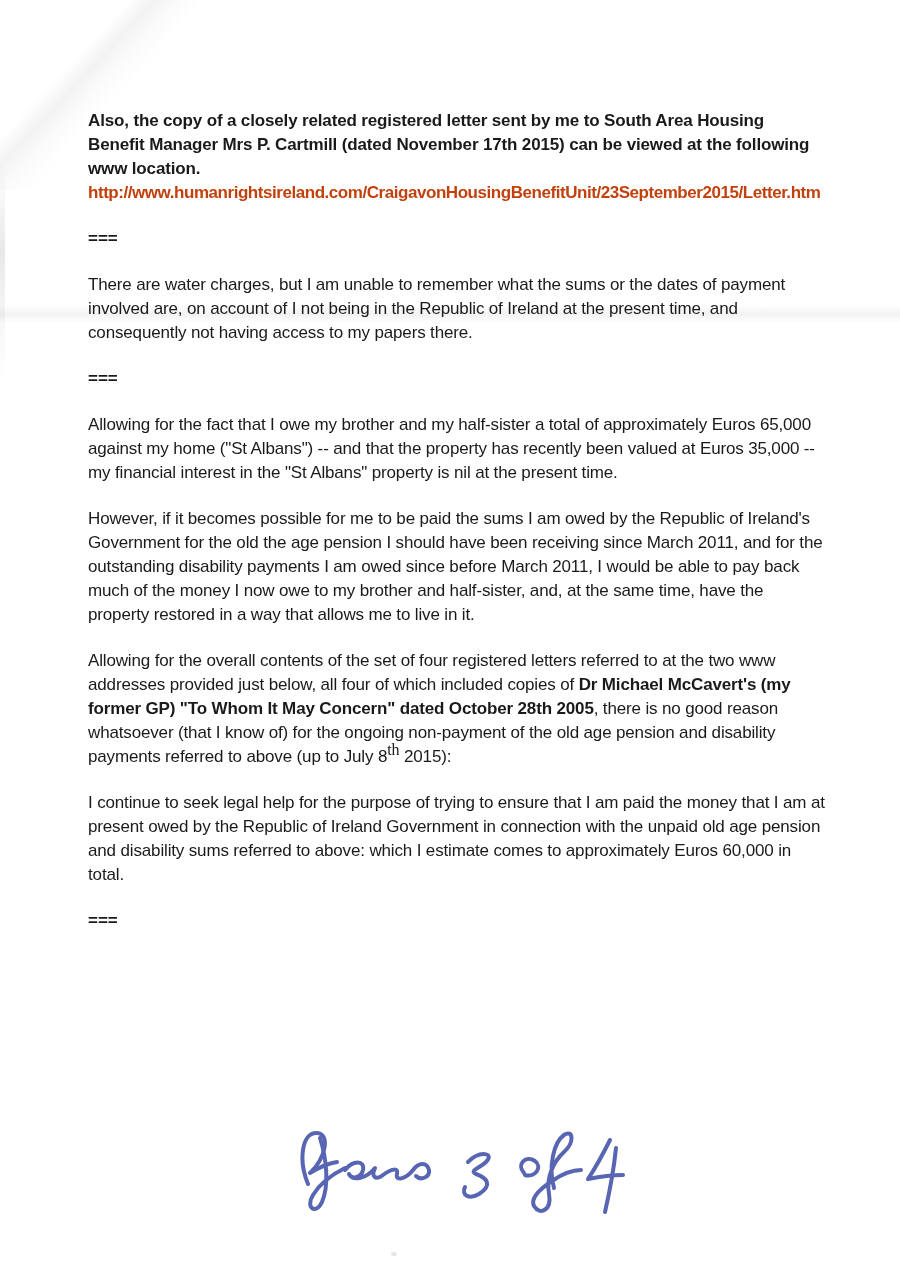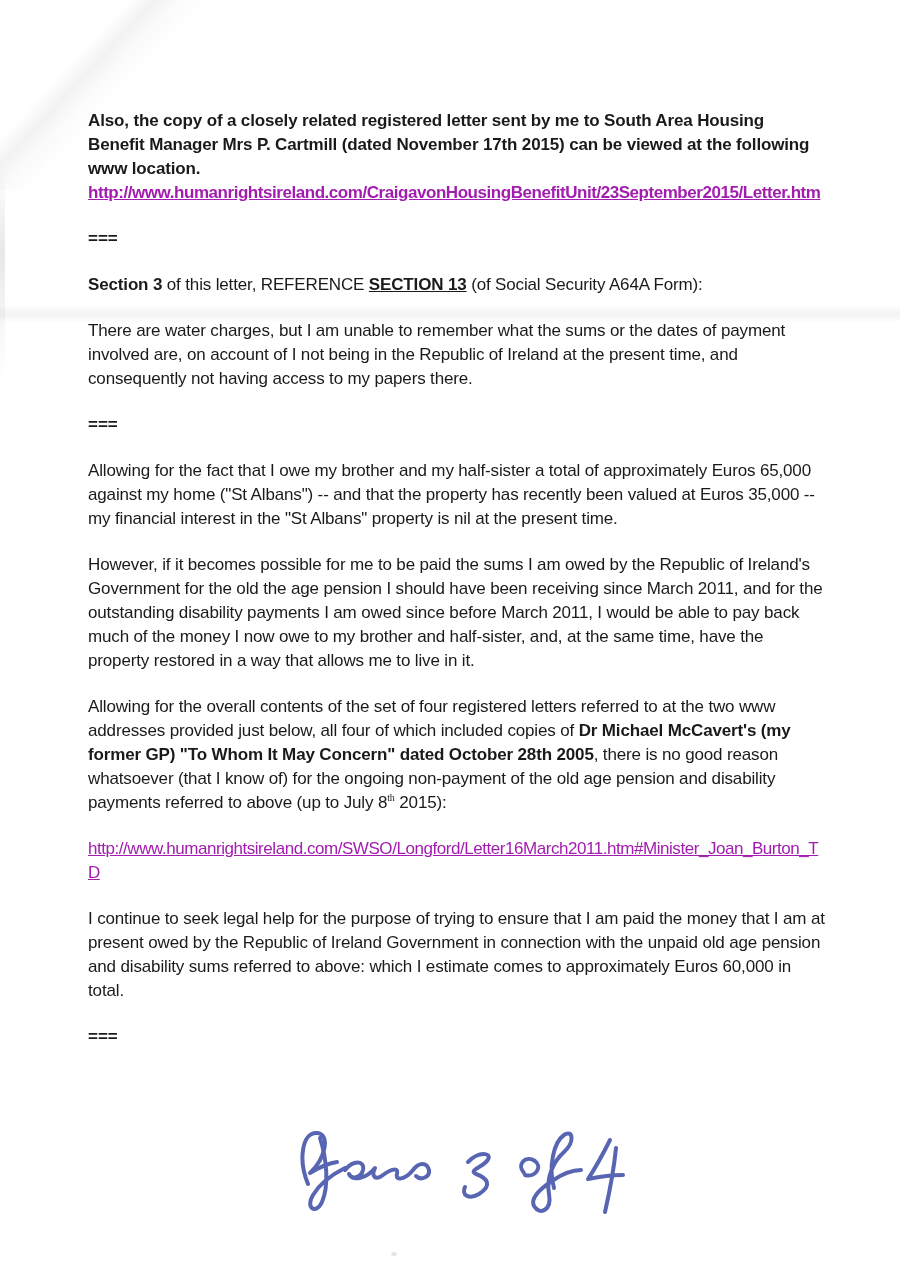--- a/index.html
+++ b/index.html
@@ -40,25 +40,25 @@
     position:absolute; left:88px; top:109px; width:737px;
     font-size:17px; line-height:24px; letter-spacing:-0.15px;
     text-align:left;
   }
   .blk { margin:0 0 22px 0; }
   .blk.tight { margin-bottom:0; }
   .b { font-weight:bold; }
   .bu { font-weight:bold; text-decoration:underline; }
   .sep { font-weight:bold; letter-spacing:0; }
   a.doclink {
-    color:#a21caf; text-decoration:underline; cursor:pointer;
+    color:#c2410c; cursor:pointer;
     letter-spacing:-0.45px; word-break:break-all;
   }
   a.doclink.b { font-weight:bold; }
-  sup.sp { font-size:10px; line-height:0; vertical-align:super;font-family:Liberation Serif, serif; }
+  sup.sp { font-size:16px; line-height:0; vertical-align:super;font-family:Liberation Serif, serif; }
 
   
   .handwriting { position:absolute; left:272px; top:1118px; width:380px; height:120px; }
   .handwriting svg { display:block; }
   .sr-only {
     position:absolute; width:1px; height:1px; overflow:hidden;
     opacity:0; pointer-events:none; font-size:1px;
   }
 </style>
 </head>
@@ -71,35 +71,33 @@
   <div class="scan-band"></div>
   <div class="speck"></div>
 
   <div class="doc">
 
     <p class="blk tight b">Also, the copy of a closely related registered letter sent by me to South Area Housing Benefit Manager Mrs P. Cartmill (dated November 17th 2015) can be viewed at the following www location.</p>
     <p class="blk"><a class="doclink b">http://www.humanrightsireland.com/CraigavonHousingBenefitUnit/23September2015/Letter.htm</a></p>
 
     <p class="blk sep">===</p>
 
-    <p class="blk"><span class="b">Section 3</span><span> of this letter, REFERENCE </span><span class="bu">SECTION 13</span><span> (of Social Security A64A Form):</span></p>
 
     <p class="blk">There are water charges, but I am unable to remember what the sums or the dates of payment involved are, on account of I not being in the Republic of Ireland at the present time, and consequently not having access to my papers there.</p>
 
     <p class="blk sep">===</p>
 
 
     <p class="blk">Allowing for the fact that I owe my brother and my half-sister a total of approximately Euros 65,000 against my home ("St Albans") -- and that the property has recently been valued at Euros 35,000 -- my financial interest in the "St Albans" property is nil at the present time.</p>
 
 
     <p class="blk">However, if it becomes possible for me to be paid the sums I am owed by the Republic of Ireland's Government for the old the age pension I should have been receiving since March 2011, and for the outstanding disability payments I am owed since before March 2011, I would be able to pay back much of the money I now owe to my brother and half-sister, and, at the same time, have the property restored in a way that allows me to live in it.</p>
 
     <p class="blk"><span>Allowing for the overall contents of the set of four registered letters referred to at the two www addresses provided just below, all four of which included copies of </span><span class="b">Dr Michael McCavert's (my former GP) "To Whom It May Concern" dated October 28th 2005</span><span>, there is no good reason whatsoever (that I know of) for the ongoing non-payment of the old age pension and disability payments referred to above (up to July 8</span><sup class="sp">th</sup><span> 2015):</span></p>
 
-    <p class="blk"><a class="doclink">http://www.humanrightsireland.com/SWSO/Longford/Letter16March2011.htm#Minister_Joan_Burton_TD</a></p>
 
 
     <p class="blk">I continue to seek legal help for the purpose of trying to ensure that I am paid the money that I am at present owed by the Republic of Ireland Government in connection with the unpaid old age pension and disability sums referred to above: which I estimate comes to approximately Euros 60,000 in total.</p>
 
     <p class="blk sep">===</p>
 
   </div>
 
   <div class="handwriting">
     <span class="sr-only">Page 3 of 4</span>

